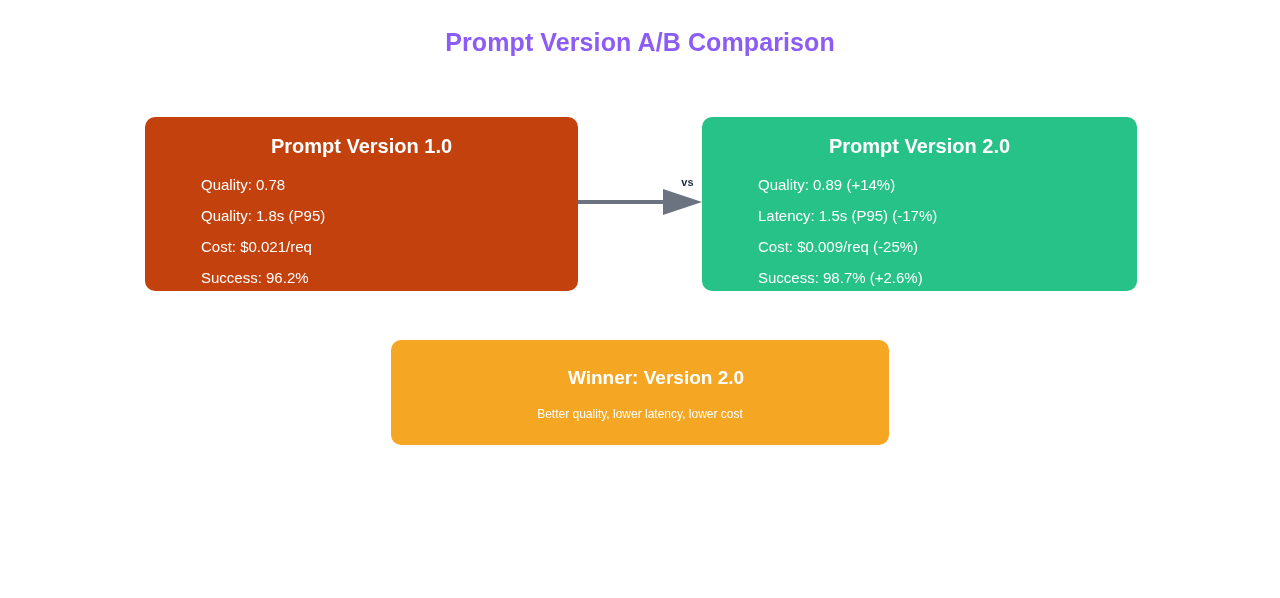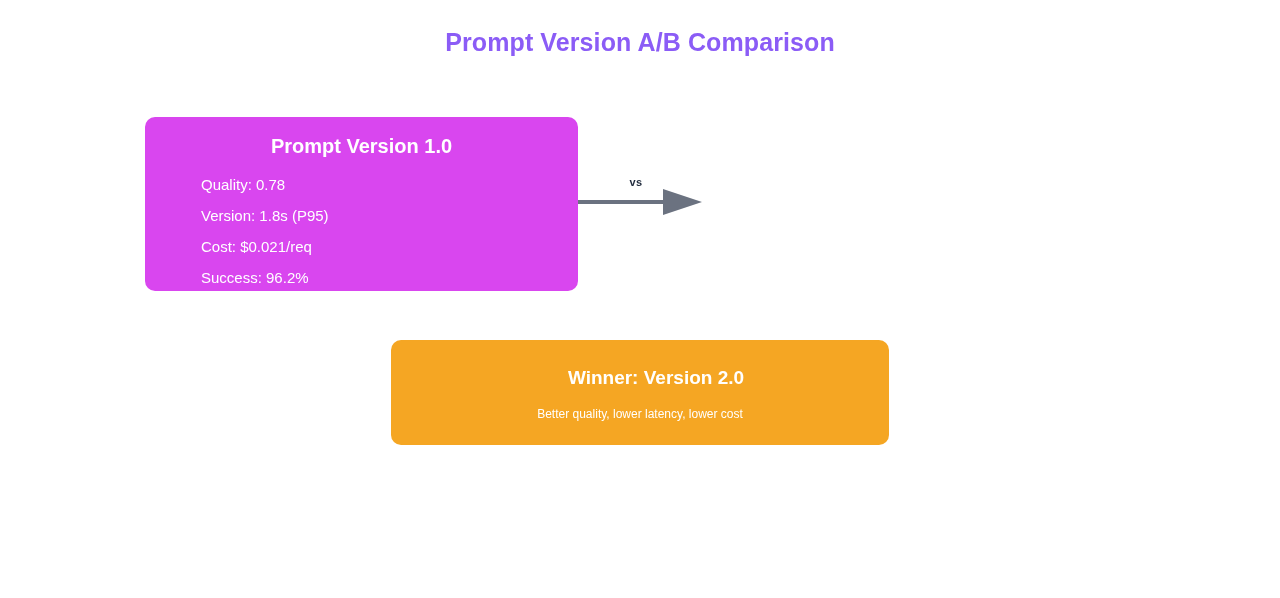--- a/index.html
+++ b/index.html
@@ -39,21 +39,21 @@
     position: absolute;
     top: 117px;
     height: 174px;
     border-radius: 10px;
     overflow: hidden;
     box-sizing: border-box;
   }
   .version-card.left {
     left: 145px;
     width: 433px;
-    background: #d946ef;
+    background: #c2410c;
   }
   .version-card.right {
     left: 702px;
     width: 435px;
     background: #26c288;
   }
   .card-title {
     position: absolute;
     left: 0;
     top: 18px;
@@ -82,21 +82,21 @@
     left: 578px;
     top: 176px;
     width: 124px;
     height: 52px;
   }
   .connector-label {
     position: absolute;
     left: 0;
     top: 0;
     width: 116px;
-    text-align: center;
+    text-align: right;
     font-size: 11px;
     font-weight: bold;
     color: #1f2a3c;
     letter-spacing: 0.3px;
   }
   .connector svg {
     position: absolute;
     left: 0;
     top: 0;
   }
@@ -137,33 +137,42 @@
 <body>
 
 <div id="canvas">
 
   <div class="page-title">Prompt Version A/B Comparison</div>
 
   <div class="version-card left">
     <div class="card-title">Prompt Version 1.0</div>
     <div class="metric-list">
       <div class="metric-line">Quality: 0.78</div>
-      <div class="metric-line">Version: 1.8s (P95)</div>
+      <div class="metric-line">Quality: 1.8s (P95)</div>
       <div class="metric-line">Cost: $0.021/req</div>
       <div class="metric-line">Success: 96.2%</div>
     </div>
   </div>
 
   <div class="connector">
     <div class="connector-label">vs</div>
     <svg width="124" height="52" viewBox="0 0 124 52">
       <line x1="0" y1="26" x2="88" y2="26" stroke="#6b7280" stroke-width="4"></line>
       <polygon points="85,13 124,26 85,39" fill="#6b7280"></polygon>
     </svg>
   </div>
 
+  <div class="version-card right">
+    <div class="card-title">Prompt Version 2.0</div>
+    <div class="metric-list">
+      <div class="metric-line">Quality: 0.89 (+14%)</div>
+      <div class="metric-line">Latency: 1.5s (P95) (-17%)</div>
+      <div class="metric-line">Cost: $0.009/req (-25%)</div>
+      <div class="metric-line">Success: 98.7% (+2.6%)</div>
+    </div>
+  </div>
 
   <div class="winner-card">
     <div class="winner-title">Winner: Version 2.0</div>
     <div class="winner-subtitle">Better quality, lower latency, lower cost</div>
   </div>
 
 </div>
 
 </body></html>

